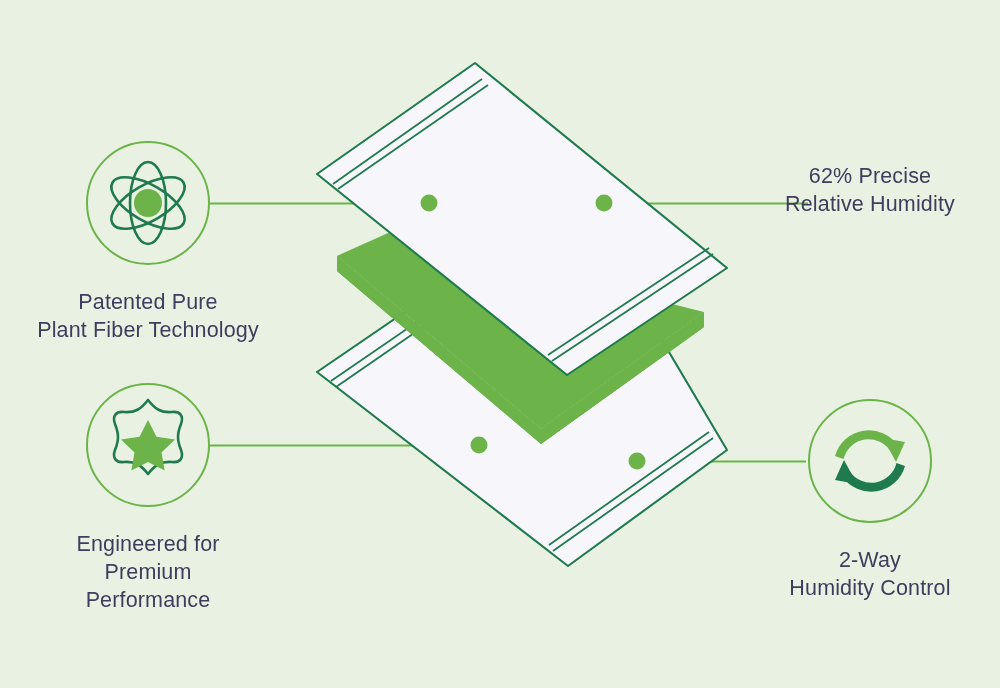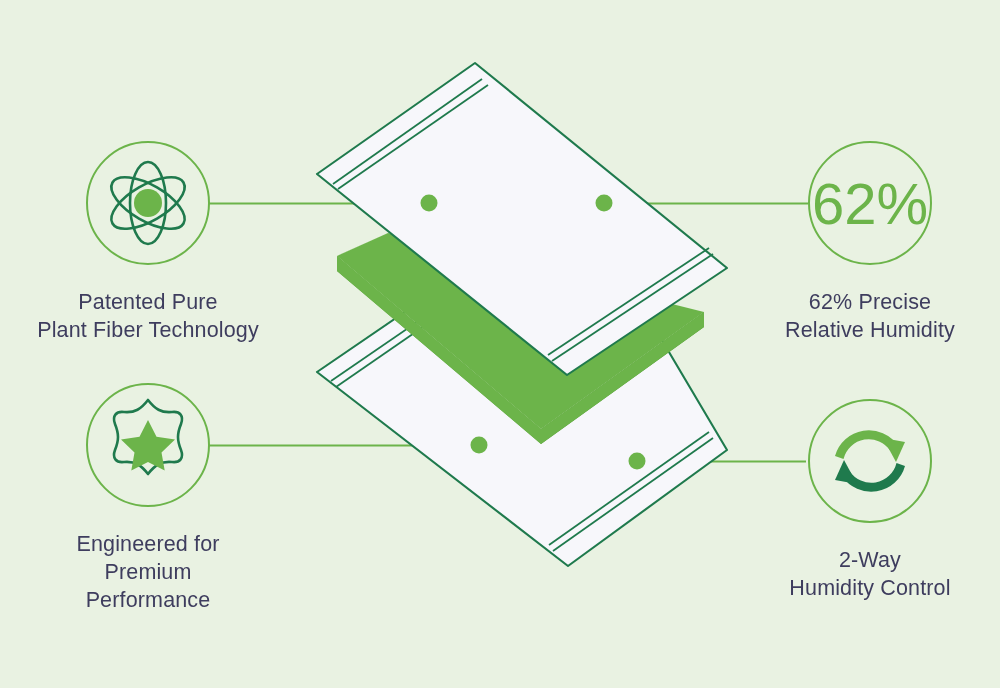--- a/index.html
+++ b/index.html
@@ -136,26 +136,20 @@
                  C50 31 56 27 63 18 Z" fill="none" stroke="#1f7a4d" stroke-width="2.6" stroke-linejoin="round"></path>
         <path d="M63 38 L71.5 54.8 L90 57.5 L76.5 70.4 L79.7 88.5 L63 79.9 L46.3 88.5 L49.5 70.4 L36 57.5 L54.5 54.8 Z" fill="#6cb44a"></path>
       </svg>
     </div>
     <div class="feature-label">Engineered for
 Premium
 Performance</div>
   </div>
 
   <div class="feature" id="feature-tr">
-    <div class="feature-icon-wrap">
-      <svg viewBox="0 0 126 126" width="126" height="126">
-        <circle cx="63" cy="63" r="61" fill="none" stroke="#6cb44a" stroke-width="2"></circle>
-        <text x="63" y="63" text-anchor="middle" dominant-baseline="central" font-family="Liberation Sans, sans-serif" font-size="58" fill="#6cb44a">62%</text>
-      </svg>
-    </div>
     <div class="feature-label">62% Precise
 Relative Humidity</div>
   </div>
 
   <div class="feature" id="feature-br">
     <div class="feature-icon-wrap">
       <svg viewBox="0 0 126 126" width="126" height="126">
         <circle cx="63" cy="63" r="61" fill="none" stroke="#6cb44a" stroke-width="2"></circle>
 
         <g fill="#6cb44a">

